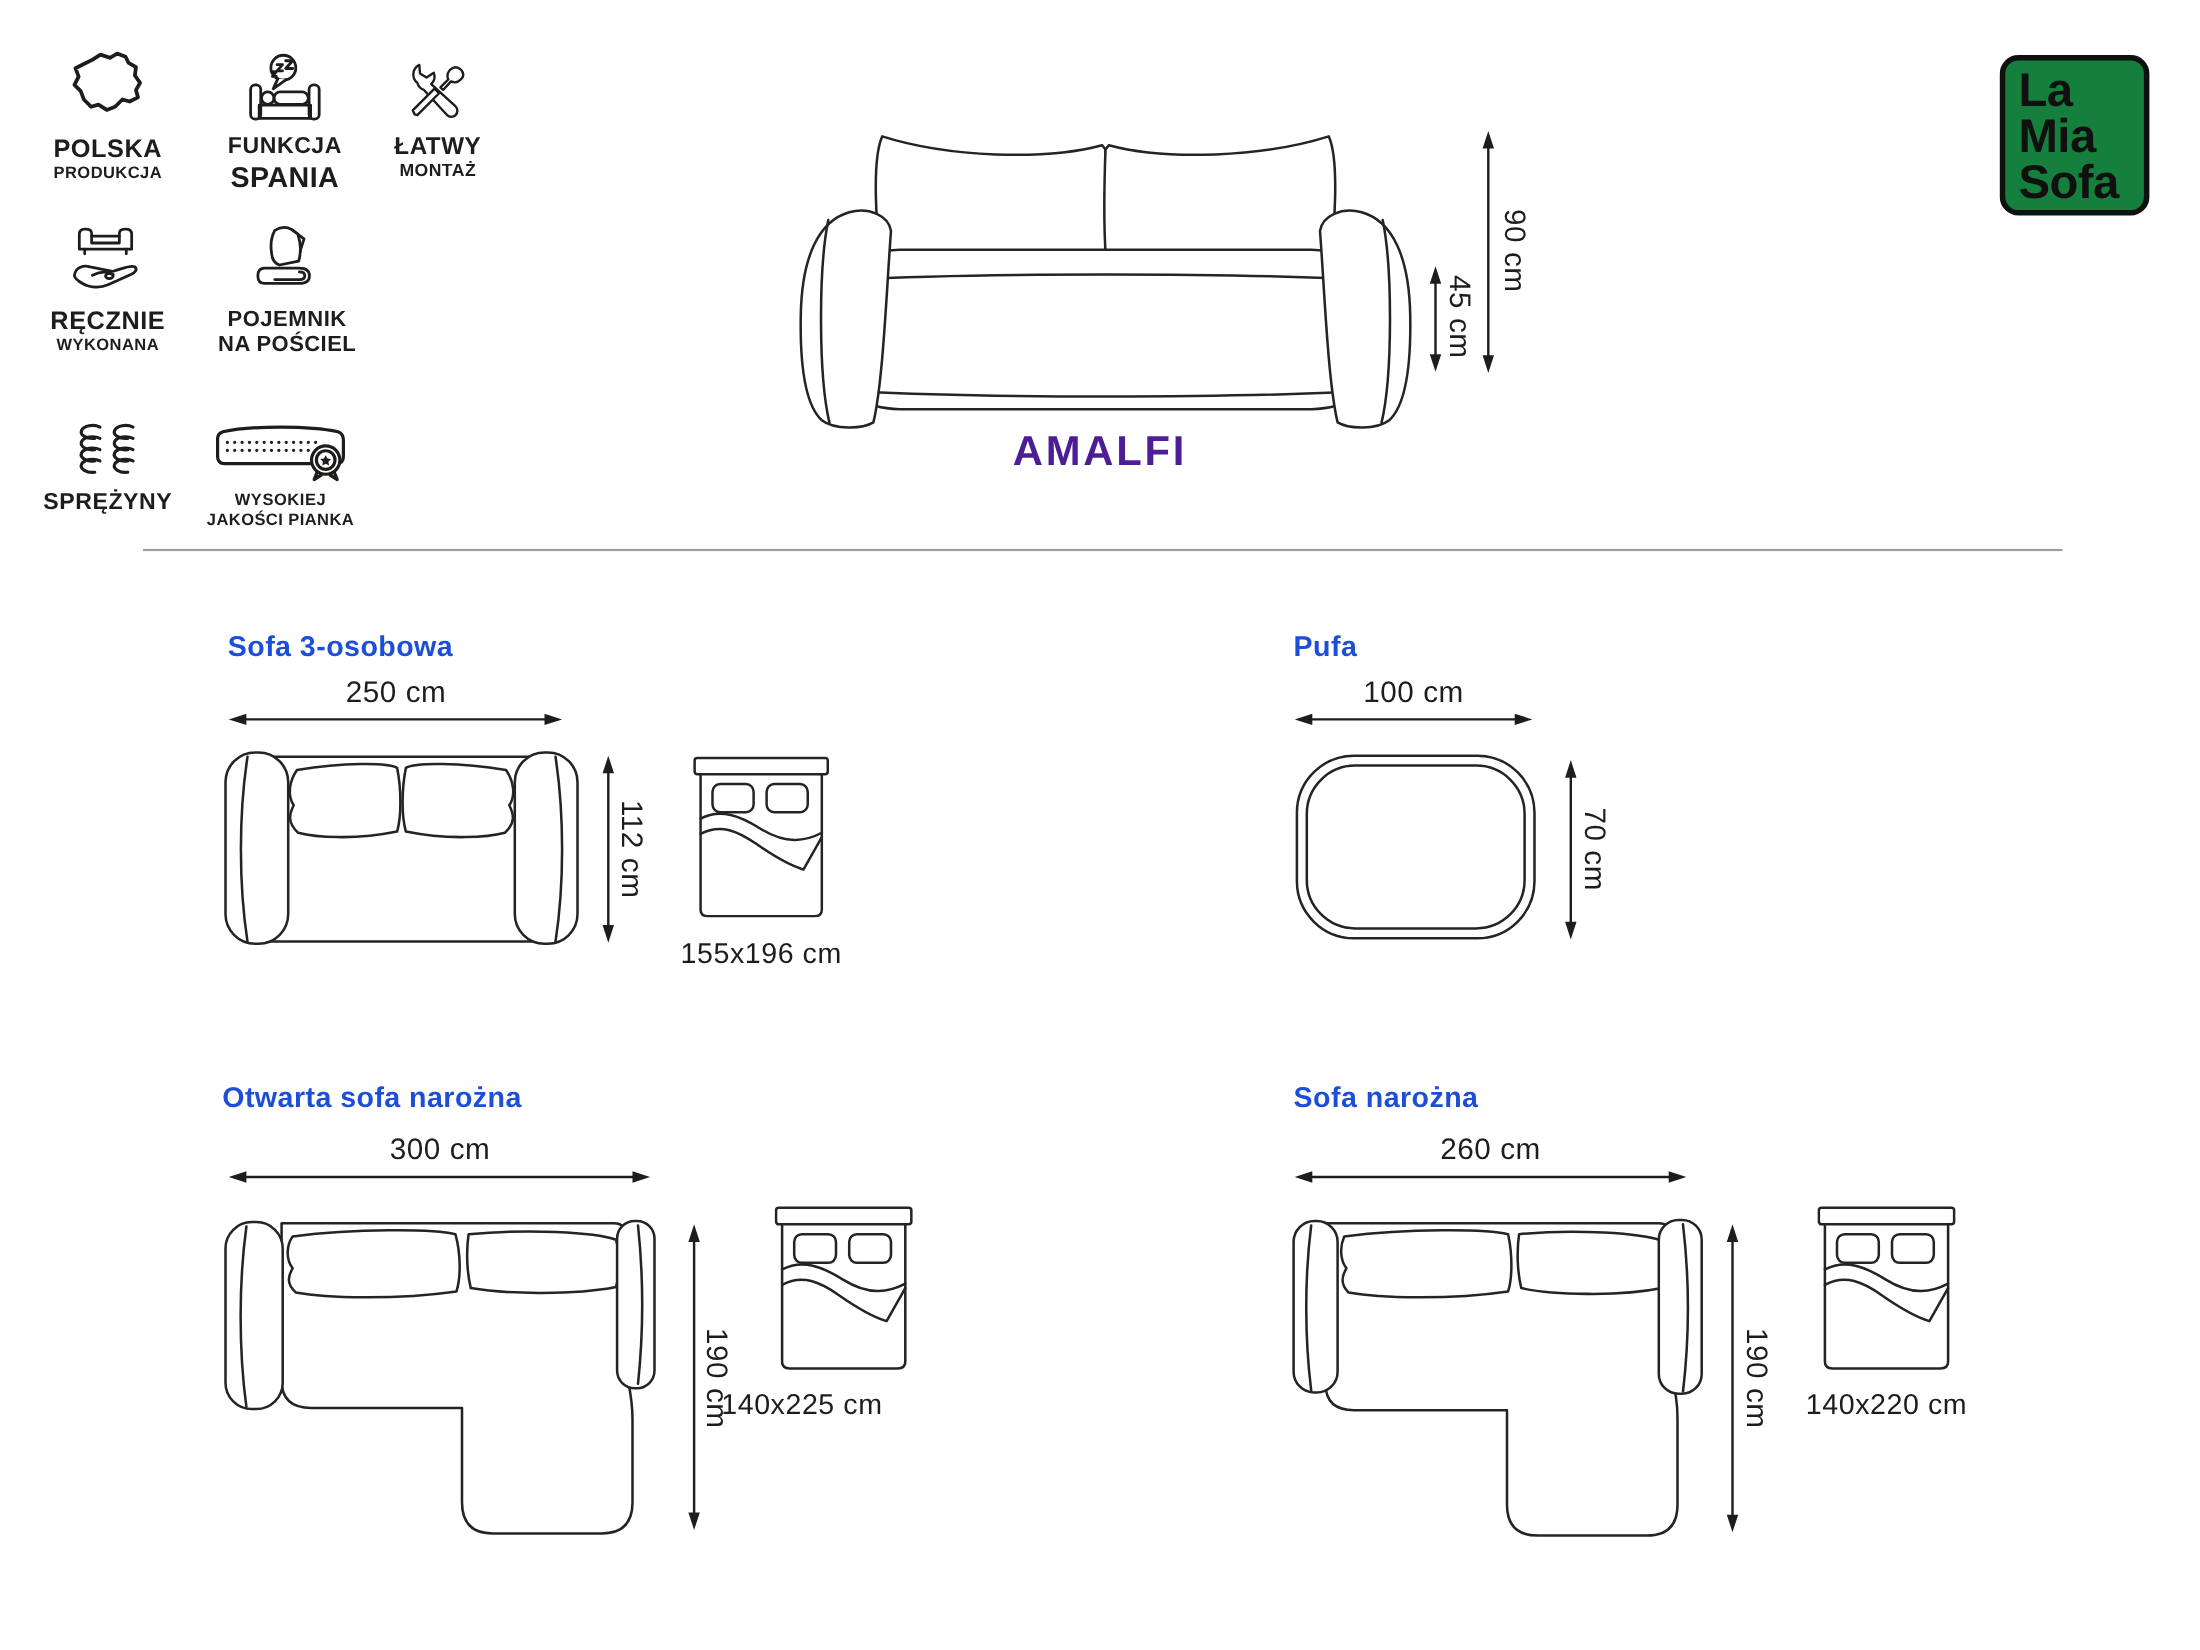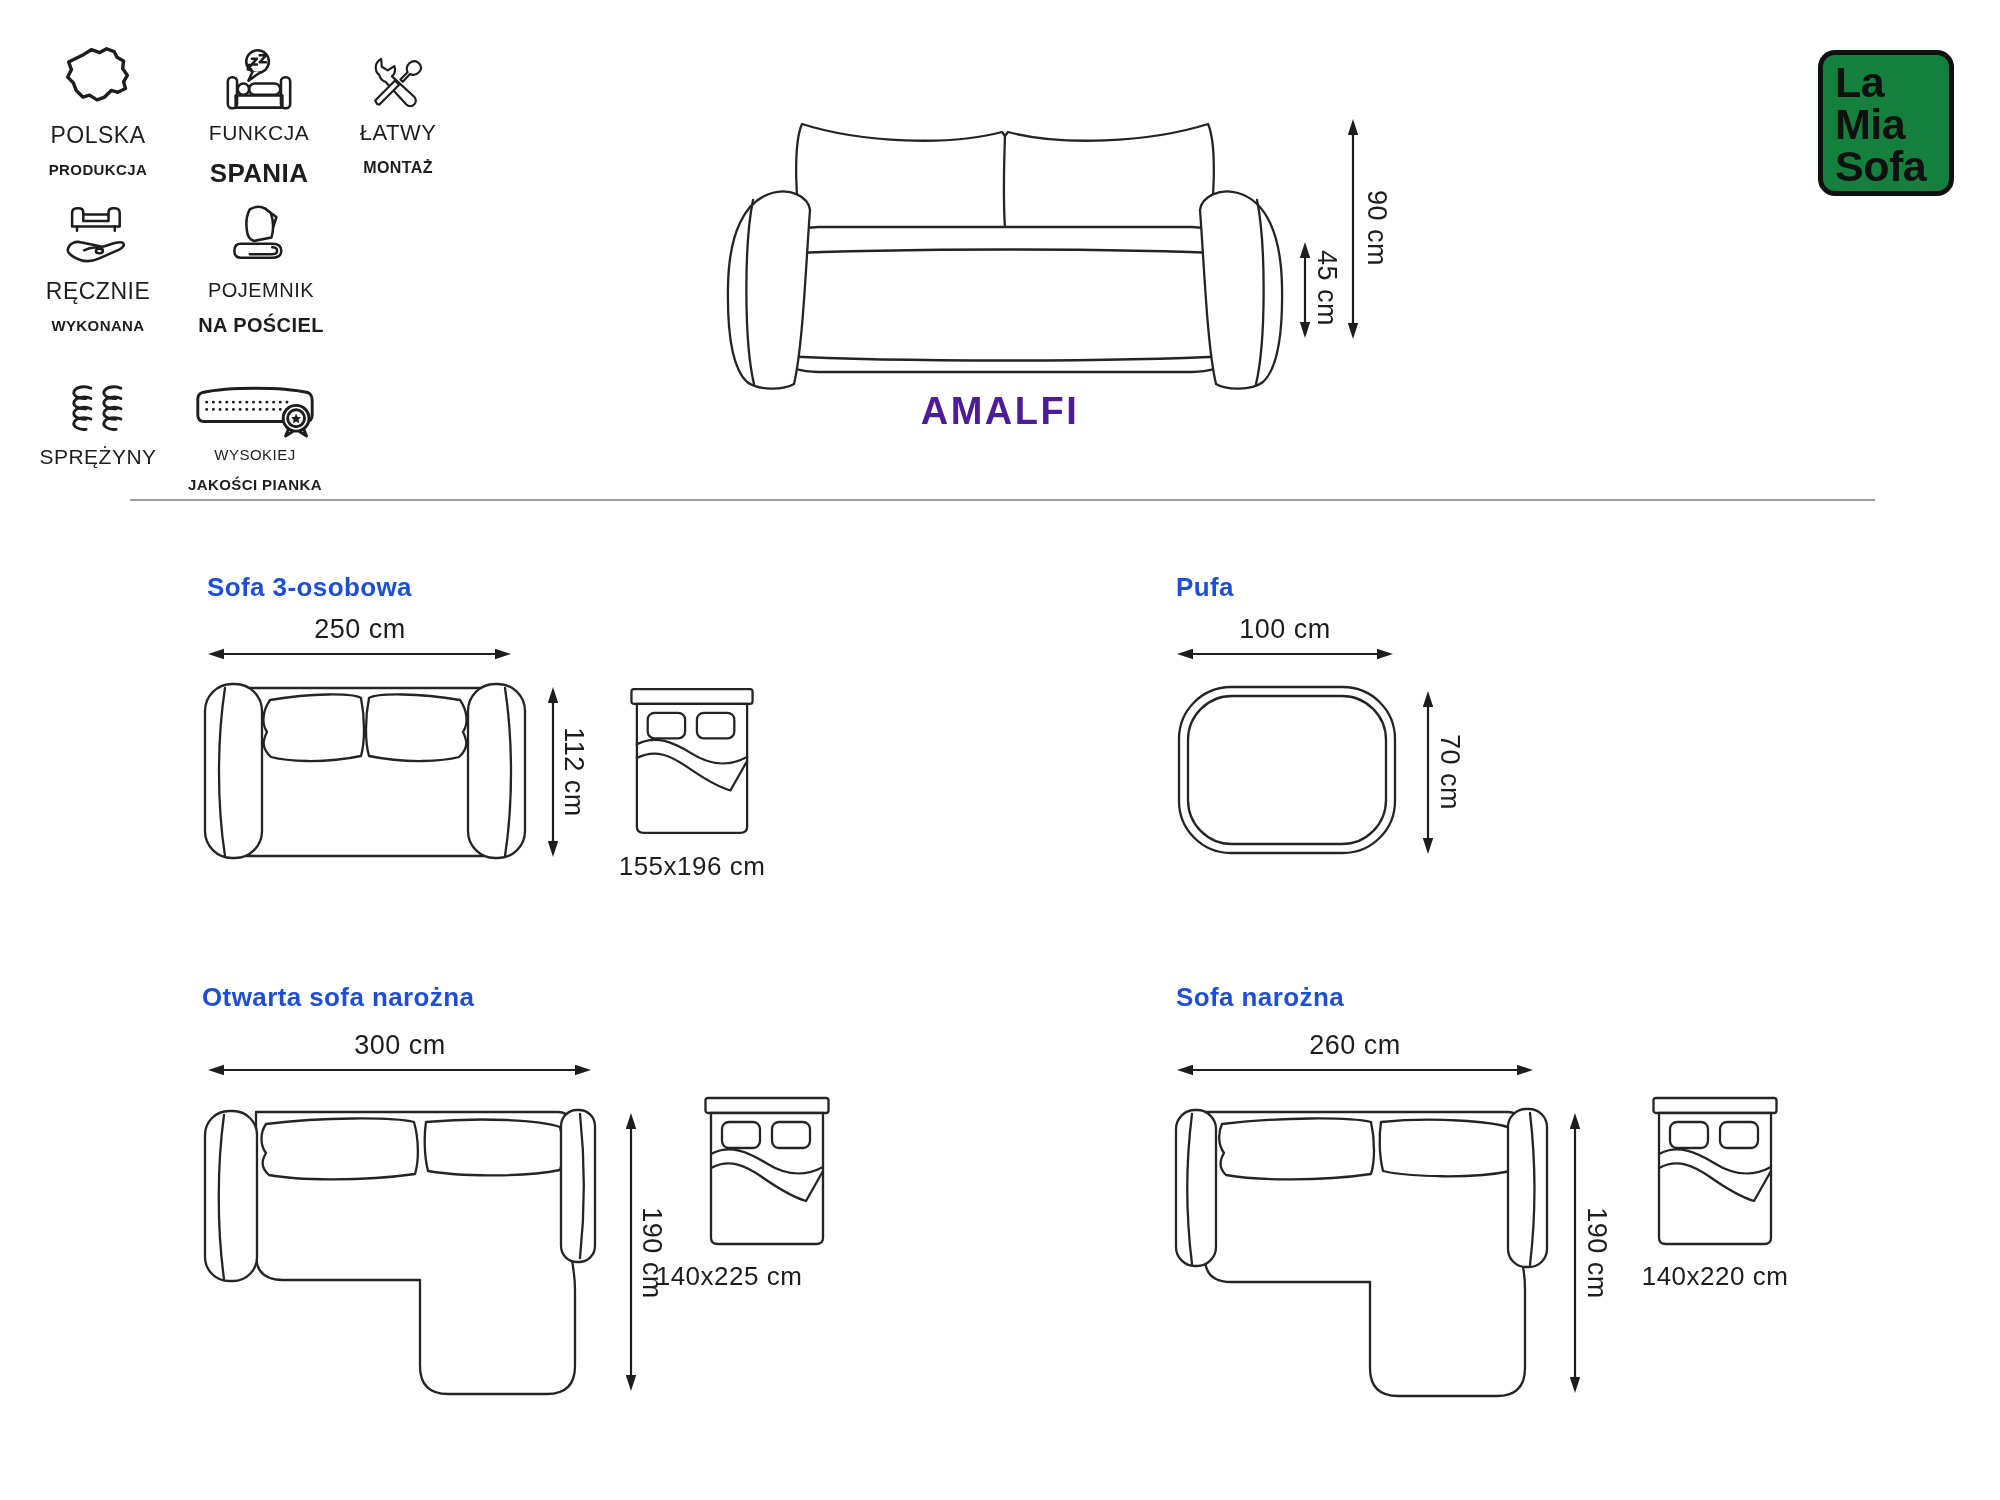--- a/index.html
+++ b/index.html
@@ -12,22 +12,22 @@
   .draw .fillw{fill:#ffffff;}
   .ficon *{fill:none;stroke:#1d1d1b;stroke-width:3.6;stroke-linejoin:round;stroke-linecap:round;}
   .ficon .fsolid{fill:#1d1d1b;stroke:none;}
   .ficon .fillw{fill:#ffffff;}
   .arrow line{stroke:#1d1d1b;stroke-width:2.2;}
   .arrow polygon{fill:#1d1d1b;stroke:none;}
 
   
   .feat{position:absolute;text-align:center;}
   .feat .ic{display:flex;align-items:flex-end;justify-content:center;margin:0 auto;}
-  .feat .l1{font-weight:400;letter-spacing:.5px;line-height:1.12;margin-top:7px;}
-  .feat .l2{font-weight:700;letter-spacing:.4px;line-height:1.25;margin-top:12px;}
+  .feat .l1{font-weight:700;letter-spacing:.5px;line-height:1.12;margin-top:7px;}
+  .feat .l2{font-weight:700;letter-spacing:.4px;line-height:1.25;}
 
   .sec-title{position:absolute;font-size:26px;font-weight:600;color:#1d4ed8;letter-spacing:.4px;}
   .dim{position:absolute;display:flex;align-items:center;justify-content:center;
        font-size:27px;font-weight:500;color:#1d1d1b;white-space:nowrap;letter-spacing:.5px;}
   .dim.rot{transform:rotate(90deg);}
   .bedlabel{position:absolute;display:flex;align-items:center;justify-content:center;
        font-size:26px;font-weight:500;color:#1d1d1b;white-space:nowrap;letter-spacing:.5px;}
   .amalfi{position:absolute;left:850px;top:390px;width:300px;text-align:center;
        font-size:38px;font-weight:700;letter-spacing:2.5px;color:#4c1d95;}
   .divider{position:absolute;left:130px;top:499px;width:1745px;height:2px;background:#9d9d9d;}

